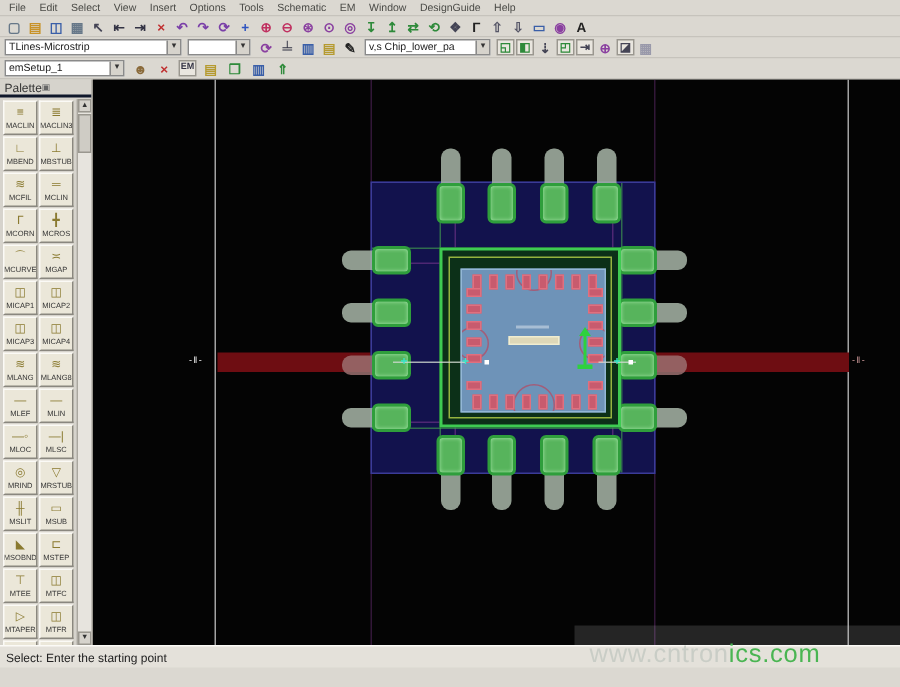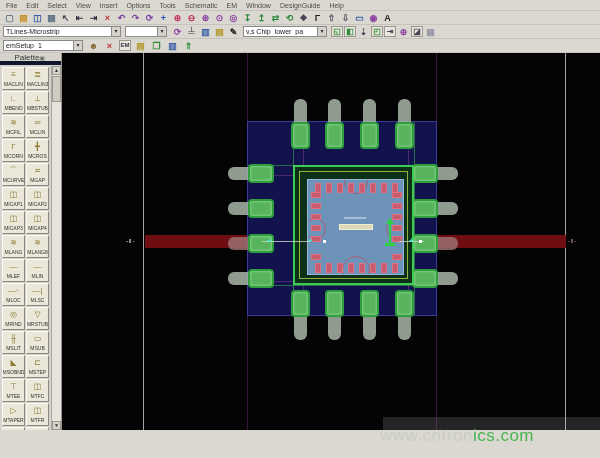--- a/index.html
+++ b/index.html
@@ -23,22 +23,22 @@
   .ticon.boxed{border:1px solid #9a978f;background:#e9e6df;width:12px;height:11px;line-height:9px;font-size:8px;}
   .combo{height:11px;background:#fff;border:1px solid #8a8a8a;display:flex;align-items:center;
     font-size:7px;color:#222;padding-left:2px;position:relative;margin-right:3px;}
   .combo .arrow{position:absolute;right:0;top:0;bottom:0;width:9px;background:#d6d3cc;
     border-left:1px solid #8a8a8a;font-size:6px;line-height:9px;text-align:center;color:#333;}
   .combo .val{white-space:nowrap;overflow:hidden;padding-right:10px;}
 
   
   .content{position:relative;height:377px;display:flex;}
   .palette{width:62px;background:#d6d3cc;border-right:1px solid #9a978f;position:relative;overflow:hidden;}
-  .phead{height:12px;display:flex;align-items:center;justify-content:flex-end;
-    padding:0 16px;font-size:8px;color:#333;border-bottom:4px solid #0f172a;}
+  .phead{height:12px;display:flex;align-items:center;justify-content:flex-start;
+    padding:0 3px;font-size:8px;color:#333;border-bottom:2px solid #0f172a;}
   .pin{font-size:6px;color:#666;}
   .pgrid{position:absolute;left:1px;top:13px;width:50px;display:flex;flex-wrap:wrap;gap:1px;padding:1px;}
   .pitem{width:23px;height:23px;background:#ebe7d9;border:1px solid;border-color:#fbfaf6 #8a877f #8a877f #fbfaf6;
     display:flex;flex-direction:column;align-items:center;overflow:hidden;}
   .picon{font-size:8px;line-height:13px;height:13px;color:#8a7a30;}
   .plabel{font-size:5px;color:#333;line-height:7px;white-space:nowrap;}
   .pscroll{position:absolute;right:0;top:13px;bottom:0;width:10px;background:#e7e4de;border-left:1px solid #aaa79f;}
   .sarrow{position:absolute;left:0;width:9px;height:9px;background:#d6d3cc;border:1px solid #9a978f;
     font-size:5px;line-height:7px;text-align:center;color:#333;}
   .sthumb{position:absolute;left:0;top:10px;width:9px;height:26px;background:#cfccc5;border:1px solid #9a978f;}
@@ -76,21 +76,21 @@
   .cmark{position:absolute;color:var(--cyan);font-size:8px;line-height:8px;font-weight:bold;z-index:6;}
   .wdot{position:absolute;width:3px;height:3px;background:#fff;z-index:6;}
   .bwire{position:absolute;height:1px;background:var(--wire);opacity:.8;z-index:5;}
   .portmk{position:absolute;z-index:6;font-size:6px;line-height:6px;color:#fff;letter-spacing:1px;}
   .portmk.right{color:#d8a0a0;}
   .wmstrip{position:absolute;left:321px;top:364px;width:217px;height:20px;background:rgba(210,210,210,.16);}
 
   
   .statusbar{height:15px;background:#e4e1da;border-top:1px solid #fbfaf6;
     display:flex;align-items:center;padding-left:4px;font-size:8px;color:#222;}
-  .watermark{position:absolute;left:380px;top:426px;font-size:17px;letter-spacing:.5px;
+  .watermark{position:absolute;left:393px;top:426px;font-size:17px;letter-spacing:.5px;
     white-space:nowrap;z-index:20;}
   .wm1{color:#c9cdc6;}
   .wm2{color:var(--watermark_green);}
 </style>
 </head>
 <body>
 
 <div id="app">
 
 
@@ -435,17 +435,20 @@
       <div class="cmark" style="left:205px;top:184px;">+</div>
       <div class="cmark" style="left:246px;top:184px;">+</div>
       <div class="cmark" style="left:347px;top:184px;">+</div>
       <div class="wdot" style="left:261px;top:187px;"></div>
       <div class="wdot" style="left:357px;top:187px;"></div>
 
       <div class="wmstrip"></div>
     </div>
   </div>
 
+  <div class="statusbar">
+    <span>Select: Enter the starting point</span>
+  </div>
 
   <div class="watermark">
     <span class="wm1">www.cntron</span><span class="wm2">ics.com</span>
   </div>
 </div>
 
 </body></html>

